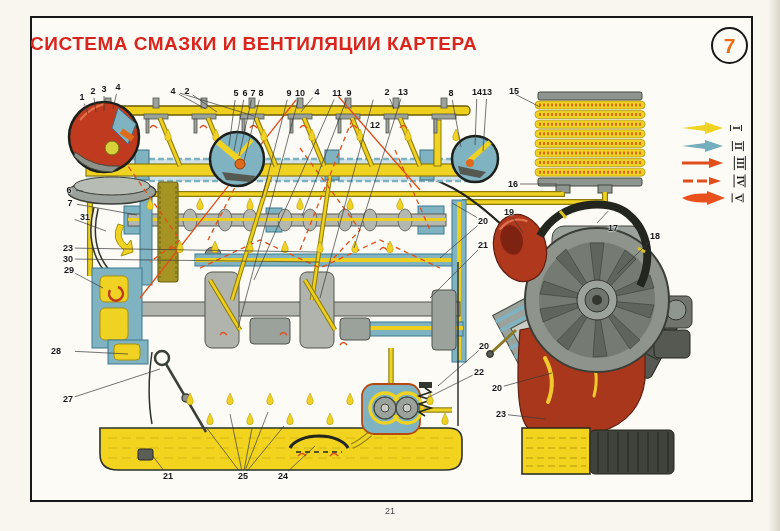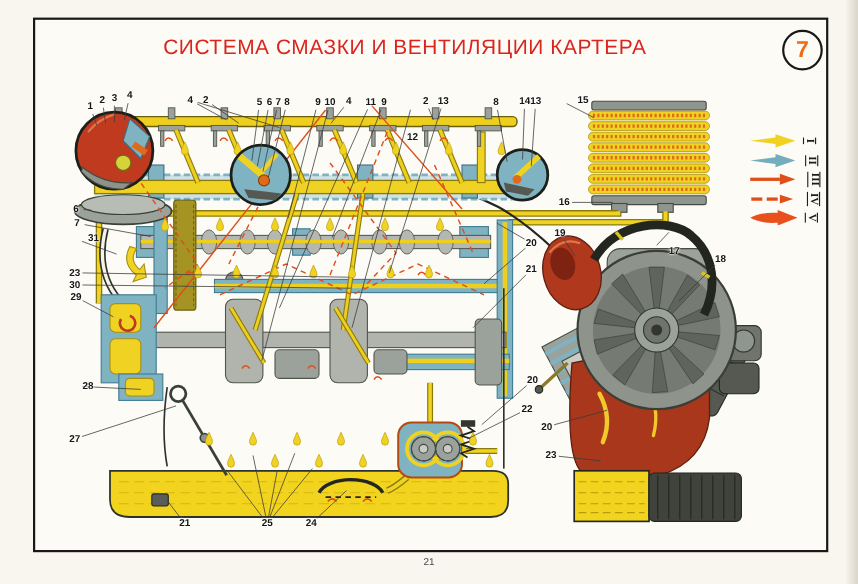--- a/index.html
+++ b/index.html
@@ -3,22 +3,22 @@
 <meta charset="utf-8">
 <style>
   html,body{margin:0;padding:0;}
   body{width:780px;height:531px;position:relative;background:#efece3;overflow:hidden;
        font-family:"Liberation Sans",sans-serif;}
   .page{position:absolute;left:0;top:0;width:780px;height:531px;background:#f8f6ef;}
   .page-edge{position:absolute;right:0;top:0;width:12px;height:531px;
        background:linear-gradient(to right,#f8f6ef,#d9d5c9);}
   .frame{position:absolute;left:30px;top:16px;width:723px;height:486px;
        border:2.5px solid #181818;background:#fcfbf6;box-sizing:border-box;}
-  .title{position:absolute;left:30px;top:33px;width:640px;text-align:center;
-       font-size:19px;font-weight:normal;letter-spacing:.5px;color:#d9251d;padding-left:18px;}
+  .title{position:absolute;left:30px;top:33px;width:640px;text-align:left;
+       font-size:19px;font-weight:bold;letter-spacing:.5px;color:#d9251d;}
   .plate{position:absolute;left:711px;top:27px;width:33px;height:33px;border:2px solid #181818;
        border-radius:50%;display:flex;align-items:center;justify-content:center;
        font-size:21px;font-weight:bold;color:#ee6c12;background:#fcfbf6;}
   .pagenum{position:absolute;left:0;top:506px;width:780px;text-align:center;
        font-size:9px;color:#4a4a4a;}
   svg.art,svg.overlay{position:absolute;left:0;top:0;}
   .legend{position:absolute;left:681px;top:121px;width:74px;}
   .legend-row{display:flex;align-items:center;height:14px;margin-bottom:3.5px;}
   .numeral{display:inline-block;margin-left:8px;font-family:"Liberation Serif",serif;
        font-size:10px;font-weight:bold;color:#1d1d1d;line-height:1;
@@ -489,29 +489,29 @@
     <div class="callout" style="left: 300px; top: 93px;">10</div>
     <div class="callout" style="left: 317px; top: 92px;">4</div>
     <div class="callout" style="left: 337px; top: 93px;">11</div>
     <div class="callout" style="left: 349px; top: 93px;">9</div>
     <div class="callout" style="left: 375px; top: 93px; margin-top: 32px;">12</div>
     <div class="callout" style="left: 387px; top: 92px;">2</div>
     <div class="callout" style="left: 403px; top: 92px;">13</div>
     <div class="callout" style="left: 451px; top: 93px;">8</div>
     <div class="callout" style="left: 477px; top: 92px;">14</div>
     <div class="callout" style="left: 487px; top: 92px;">13</div>
-    <div class="callout" style="left: 530px; top: 91px;">15</div>
+    <div class="callout" style="left: 514px; top: 91px;">15</div>
     <div class="callout" style="left: 513px; top: 184px;">16</div>
     <div class="callout" style="left: 69px; top: 190px;">6</div>
     <div class="callout" style="left: 70px; top: 203px;">7</div>
     <div class="callout" style="left: 68px; top: 217px; margin-left: 17px;">31</div>
     <div class="callout" style="left: 68px; top: 248px;">23</div>
     <div class="callout" style="left: 68px; top: 259px;">30</div>
     <div class="callout" style="left: 69px; top: 270px;">29</div>
-    <div class="callout" style="left: 80px; top: 351px;">28</div>
+    <div class="callout" style="left: 56px; top: 351px;">28</div>
     <div class="callout" style="left: 68px; top: 399px;">27</div>
     <div class="callout" style="left: 168px; top: 476px;">21</div>
     <div class="callout" style="left: 243px; top: 476px;">25</div>
     <div class="callout" style="left: 283px; top: 476px;">24</div>
     <div class="callout" style="left: 483px; top: 221px;">20</div>
     <div class="callout" style="left: 483px; top: 245px;">21</div>
     <div class="callout" style="left: 509px; top: 212px;">19</div>
     <div class="callout" style="left: 613px; top: 206px; margin-top: 22px;">17</div>
     <div class="callout" style="left: 655px; top: 236px;">18</div>
     <div class="callout" style="left: 484px; top: 346px;">20</div>

